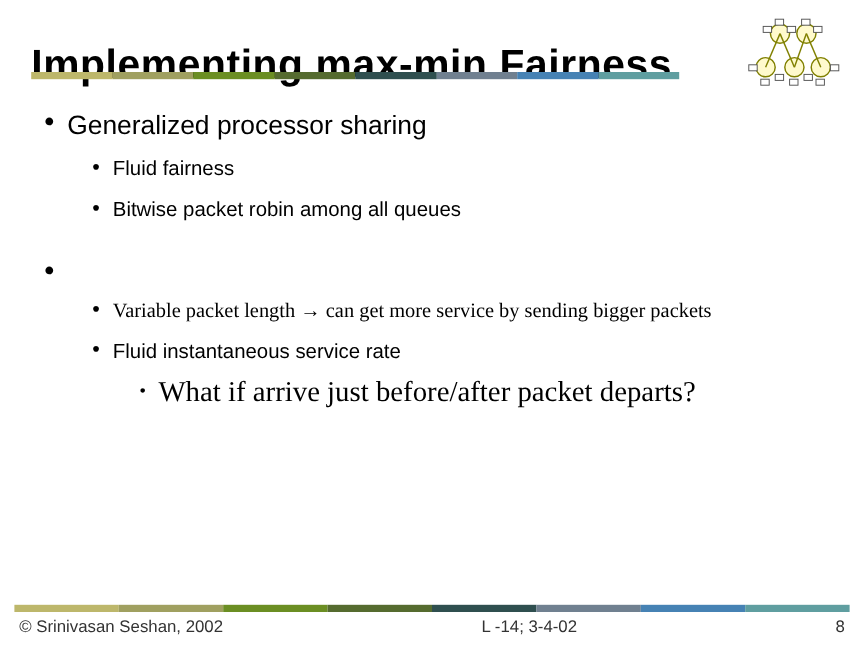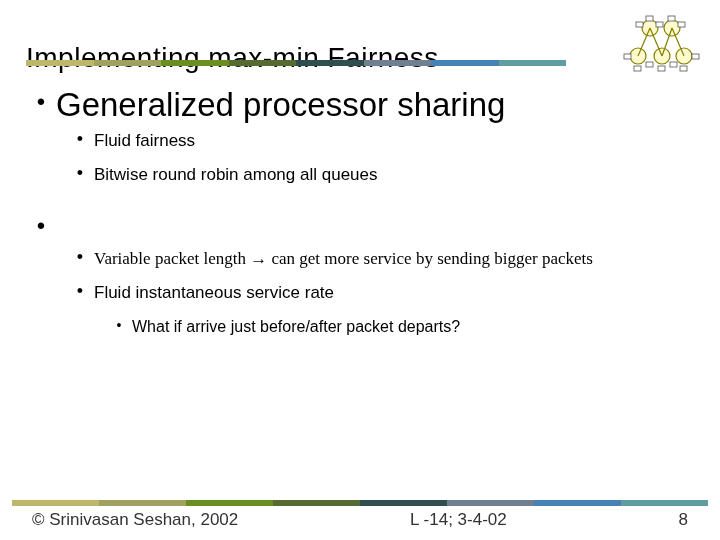--- a/index.html
+++ b/index.html
@@ -1,41 +1,41 @@
 <!DOCTYPE html>
 <html><head>
 <meta charset="utf-8">
 <style>
   * { box-sizing: border-box; margin: 0; padding: 0; }
   html, body { width: 720px; height: 540px; font-family: Arial, Helvetica, sans-serif; background: #fff; color: #000; overflow: hidden; }
   .slide { position: relative; width: 720px; height: 540px; }
   .title-row { position: absolute; top: 14px; left: 26px; right: 20px; display: flex; align-items: flex-end; justify-content: space-between; }
-  h1 { font-size: 28px; font-weight: 400; letter-spacing: 0.5px; }
+  h1 { font-size: 34px; font-weight: 700; letter-spacing: 0.5px; }
   .underline { position: absolute; top: 60px; left: 26px; width: 540px; height: 6px; display: flex; }
   .underline div { flex: 1; }
   .c1 { background: #bdb76b; } .c2 { background: #a0a060; } .c3 { background: #6b8e23; }
   .c4 { background: #556b2f; } .c5 { background: #2f4f4f; } .c6 { background: #708090; }
   .c7 { background: #4682b4; } .c8 { background: #5f9ea0; }
   .logo { width: 78px; height: 60px; }
   .content { position: absolute; top: 80px; left: 26px; right: 30px; }
   .l1 { display: flex; margin-top: 8px; }
   .l1 .b { width: 30px; text-align: center; font-size: 24px; line-height: 28px; }
-  .l1 .t { font-size: 33px; line-height: 34px; text-align: right; }
+  .l1 .t { font-size: 22px; line-height: 34px; text-align: right; }
   .l2 { display: flex; margin-top: 4px; margin-left: 40px; }
   .l2 .b { width: 28px; text-align: center; font-size: 18px; line-height: 26px; }
   .l2 .t { font-size: 17px; line-height: 30px; }
   .l3 { display: flex; margin-top: 6px; margin-left: 80px; }
   .l3 .b { width: 26px; text-align: center; font-size: 14px; line-height: 22px; }
-  .l3 .t { font-size: 16px; line-height: 26px; }
+  .l3 .t { font-size: 24px; line-height: 26px; font-family: Liberation Serif, serif; }
   .gap { height: 14px; }
   .arrow { font-family: Liberation Serif, serif; }
   .footer { position: absolute; bottom: 10px; left: 0; right: 0; }
   .footbar { height: 6px; display: flex; margin: 0 12px 4px 12px; }
   .footbar div { flex: 1; }
-  .footrow { display: flex; justify-content: space-between; font-size: 17px; color: #333; padding: 0 32px; }
+  .footrow { display: flex; justify-content: space-between; font-size: 14px; color: #333; padding: 0 16px; }
 </style>
 </head>
 <body>
 <div class="slide">
 
 <div class="title-row">
   <h1>Implementing max-min Fairness</h1>
   <svg class="logo" viewBox="0 0 78 60">
     <g stroke="#808000" stroke-width="1.2" fill="none">
       <circle cx="28" cy="14" r="8" fill="#fffacd"></circle>
@@ -80,21 +80,21 @@
   <div class="l1">
     <div class="b">•</div>
     <div class="t">Generalized processor sharing</div>
   </div>
   <div class="l2">
     <div class="b">•</div>
     <div class="t">Fluid fairness</div>
   </div>
   <div class="l2">
     <div class="b">•</div>
-    <div class="t">Bitwise round robin among all queues</div>
+    <div class="t">Bitwise packet robin among all queues</div>
   </div>
   <div class="gap"></div>
   <div class="l1">
     <div class="b">•</div>
   </div>
   <div class="l2">
     <div class="b">•</div>
     <div class="t arrow">Variable packet length → can get more service by sending bigger packets</div>
   </div>
   <div class="l2">

